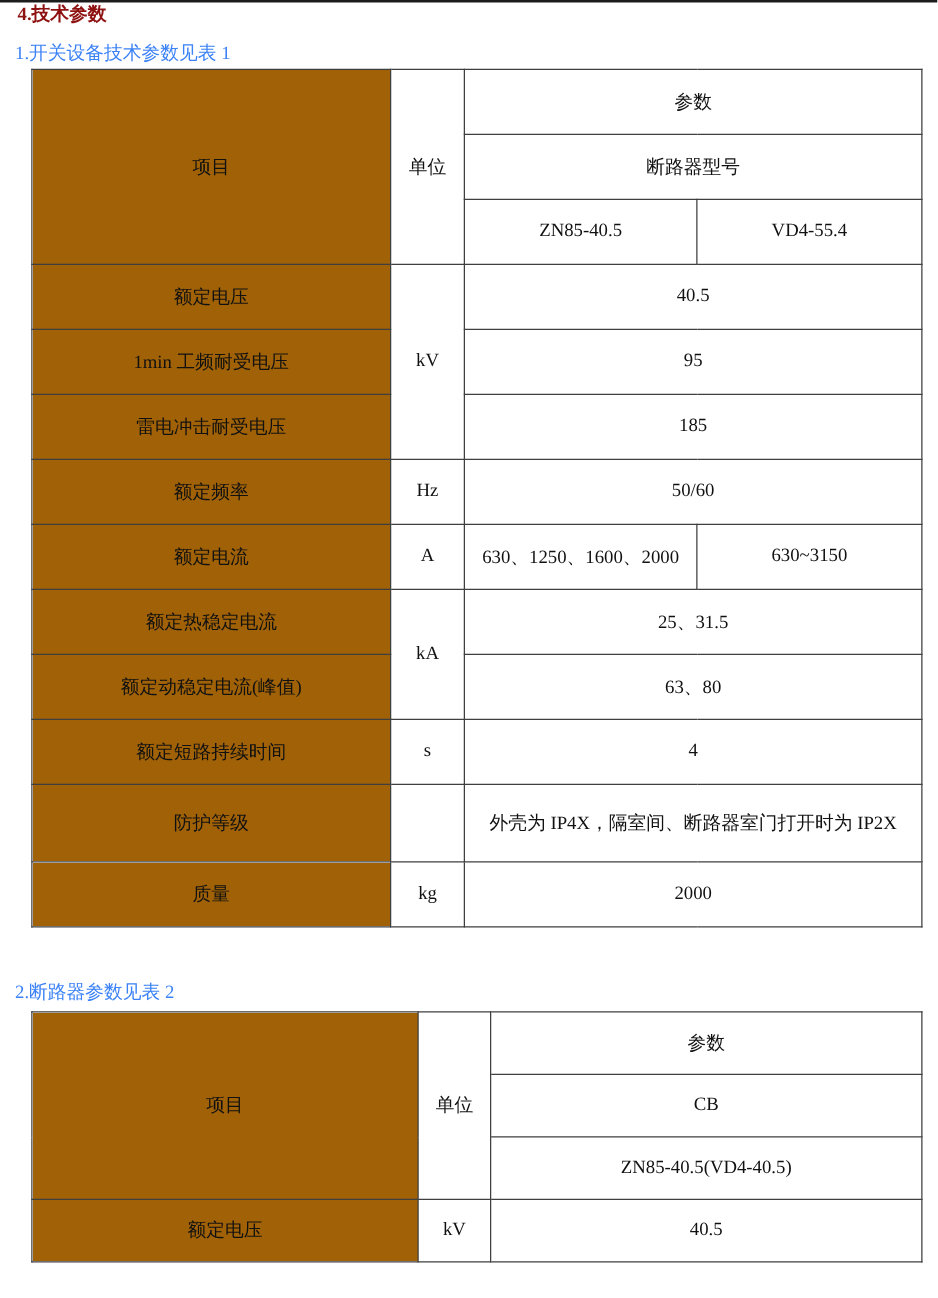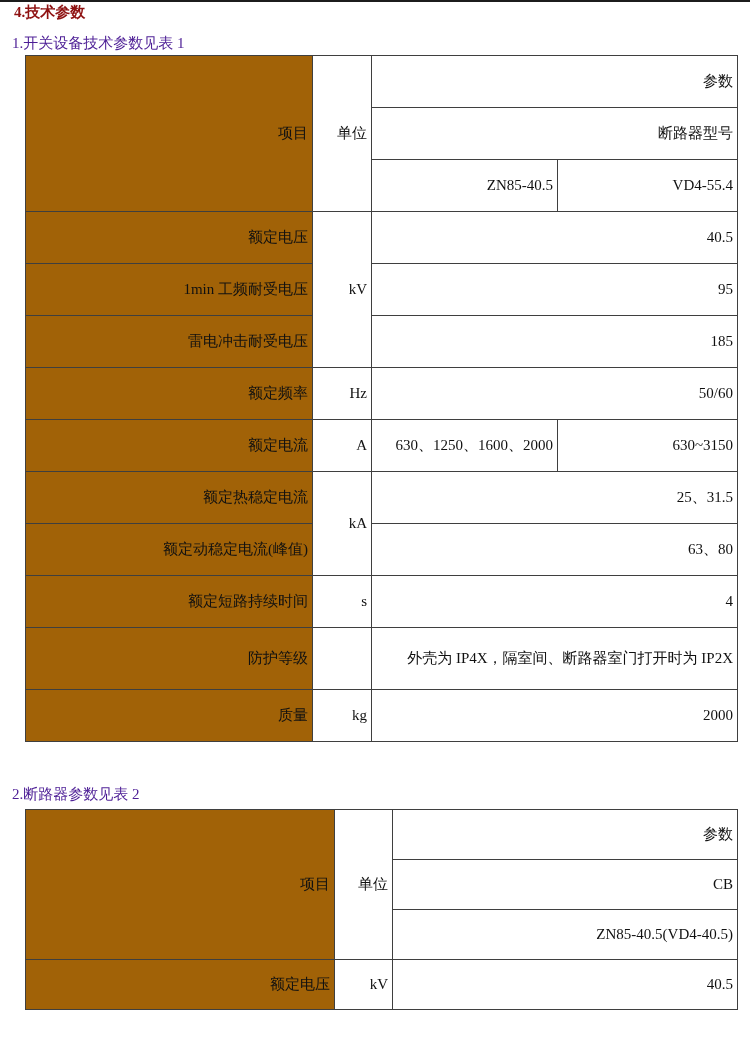--- a/index.html
+++ b/index.html
@@ -23,38 +23,38 @@
     margin: 0 0 0 14px;
     font-size: 15px;
     line-height: 20px;
     font-weight: bold;
     color: #8E1111;
   }
   .table-caption {
     margin: 11px 0 0 12px;
     font-size: 15px;
     line-height: 20px;
-    color: #4c1d95;
+    color: #3b82f6;
   }
   .caption-2 {
     margin-top: 42px;
   }
   table.params {
     border-collapse: collapse;
     table-layout: fixed;
     width: 712px;
     margin: 2px 0 0 25px;
   }
   table.params-2 {
     margin-top: 5px;
   }
   table.params td {
     border: 1.5px solid #3f3f3f;
     padding: 0 4px;
-    text-align: right;
+    text-align: center;
     vertical-align: middle;
     font-size: 15px;
     color: #111111;
     overflow: hidden;
     white-space: nowrap;
   }
   td.item-cell {
     background: #a16207;
   }
   tr.h52 { height: 52px; }

